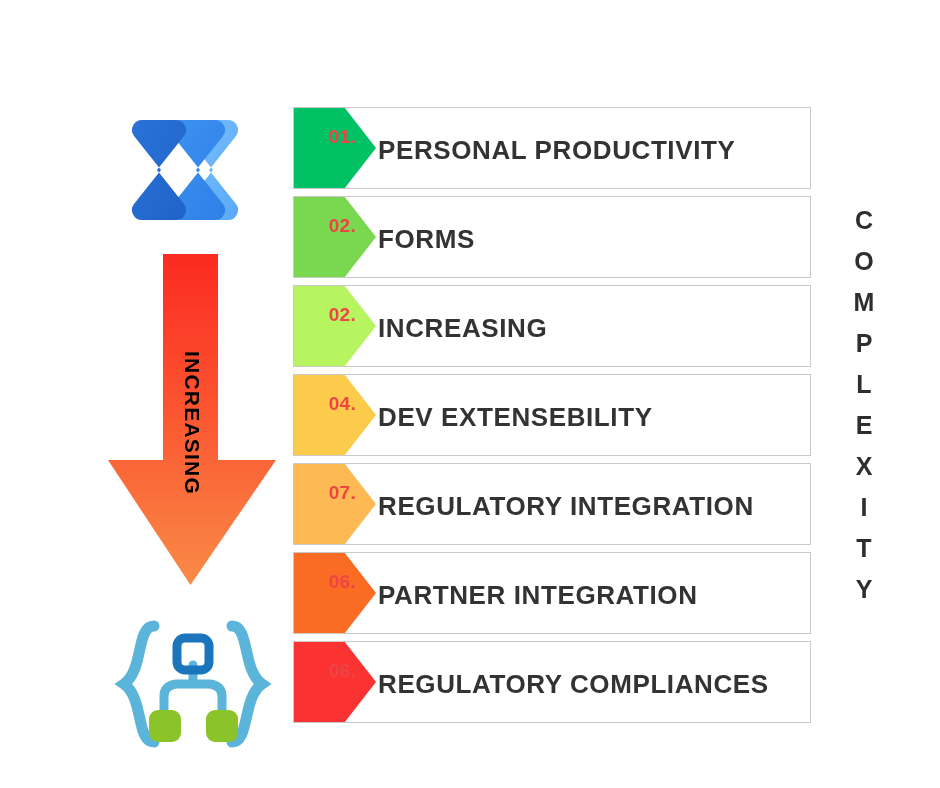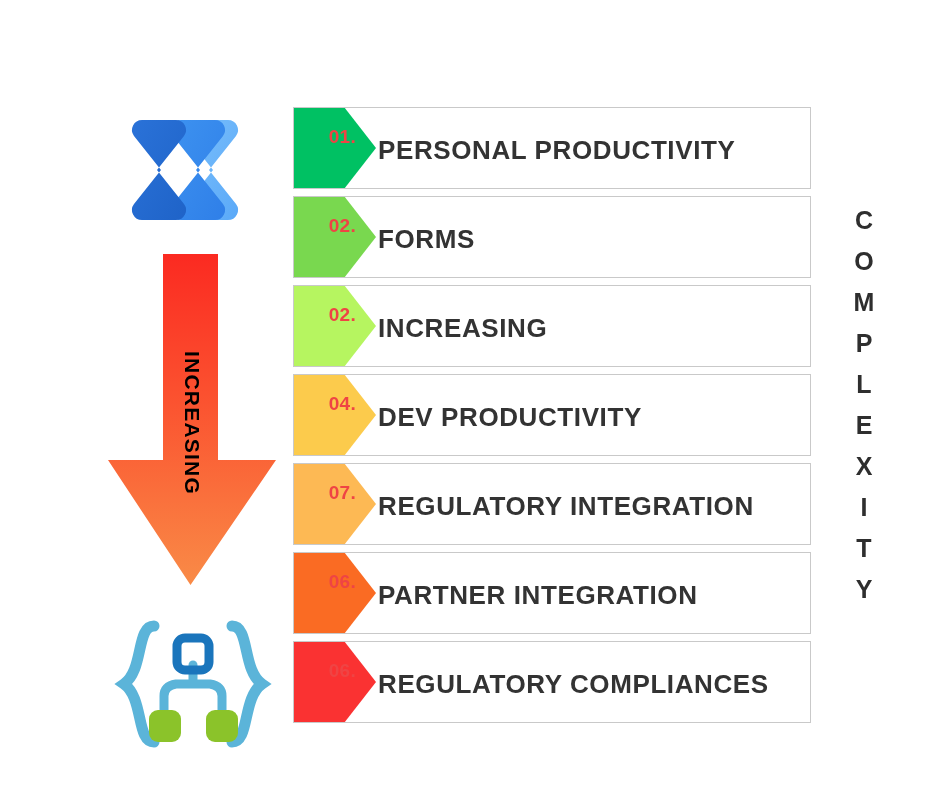--- a/index.html
+++ b/index.html
@@ -237,21 +237,21 @@
 
     <div class="row">
       <span class="row-tag" style="background:#B6F560"></span>
       <span class="row-number">02.</span>
       <span class="row-title">INCREASING</span>
     </div>
 
     <div class="row">
       <span class="row-tag" style="background:#FCCB4C"></span>
       <span class="row-number">04.</span>
-      <span class="row-title">DEV PRODUCTIVITY</span>
+      <span class="row-title">DEV EXTENSEBILITY</span>
     </div>
 
     <div class="row">
       <span class="row-tag" style="background:#FDB954"></span>
       <span class="row-number">07.</span>
       <span class="row-title">REGULATORY INTEGRATION</span>
     </div>
 
     <div class="row">
       <span class="row-tag" style="background:#FA6B23"></span>

